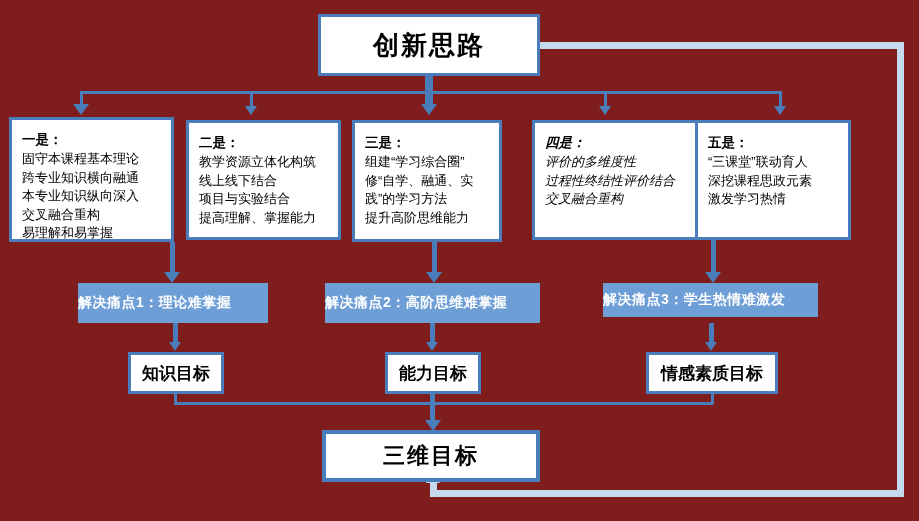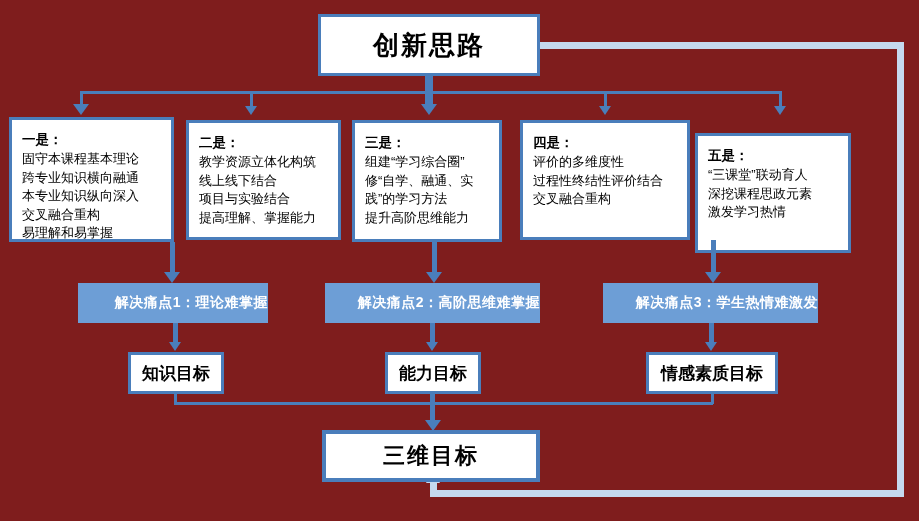--- a/index.html
+++ b/index.html
@@ -62,21 +62,21 @@
     border-width: 4px;
     letter-spacing: 2px;
   }
   
   .painbar {
     position: absolute;
     box-sizing: border-box;
     background: #6d9ed6;
     display: flex;
     align-items: center;
-    justify-content: flex-end;
+    justify-content: flex-start;
     color: #ffffff;
     font-size: 14px;
     font-weight: bold;
     letter-spacing: 0.5px;
   }
   
   .conn {
     position: absolute;
     background: #4a7ebb;
   }
@@ -171,28 +171,28 @@
   </div>
 
   <div class="node pillar" style="left:352px; top:120px; width:150px; height:122px;">
     <span class="head">三是：</span>
     <span class="line">组建“学习综合圈”</span>
     <span class="line">修“自学、融通、实</span>
     <span class="line">践”的学习方法</span>
     <span class="line">提升高阶思维能力</span>
   </div>
 
-  <div class="node pillar" style="left:520px; top:120px; width:170px; height:120px;">
+  <div class="node pillar" style="left:532px; top:120px; width:170px; height:120px;font-style:italic;">
     <span class="head">四是：</span>
     <span class="line">评价的多维度性</span>
     <span class="line">过程性终结性评价结合</span>
     <span class="line">交叉融合重构</span>
   </div>
 
-  <div class="node pillar" style="left:695px; top:120px; width:156px; height:120px;margin-top:13px;">
+  <div class="node pillar" style="left:695px; top:120px; width:156px; height:120px;">
     <span class="head">五是：</span>
     <span class="line">“三课堂”联动育人</span>
     <span class="line">深挖课程思政元素</span>
     <span class="line">激发学习热情</span>
   </div>
 
   <div class="stem thin" style="left:170px; top:242px; height:32px;"></div>
   <div class="arrow-down" style="left:164px; top:272px;"></div>
 
   <div class="stem thin" style="left:432px; top:242px; height:32px;"></div>
@@ -200,21 +200,21 @@
 
   <div class="stem thin" style="left:711px; top:240px; height:34px;"></div>
   <div class="arrow-down" style="left:705px; top:272px;"></div>
 
   <div class="painbar" style="left:78px; top:283px; width:190px; height:40px;">
     <span>解决痛点1：理论难掌握</span>
   </div>
   <div class="painbar" style="left:325px; top:283px; width:215px; height:40px;">
     <span>解决痛点2：高阶思维难掌握</span>
   </div>
-  <div class="painbar" style="left:603px; top:283px; width:215px; height:40px;padding-left:8px;">
+  <div class="painbar" style="left:603px; top:283px; width:215px; height:34px;">
     <span>解决痛点3：学生热情难激发</span>
   </div>
 
   <div class="stem thin" style="left:173px; top:323px; height:23px;"></div>
   <div class="arrow-down small" style="left:169px; top:342px;"></div>
 
   <div class="stem thin" style="left:430px; top:323px; height:23px;"></div>
   <div class="arrow-down small" style="left:426px; top:342px;"></div>
 
   <div class="stem thin" style="left:709px; top:323px; height:23px;"></div>

